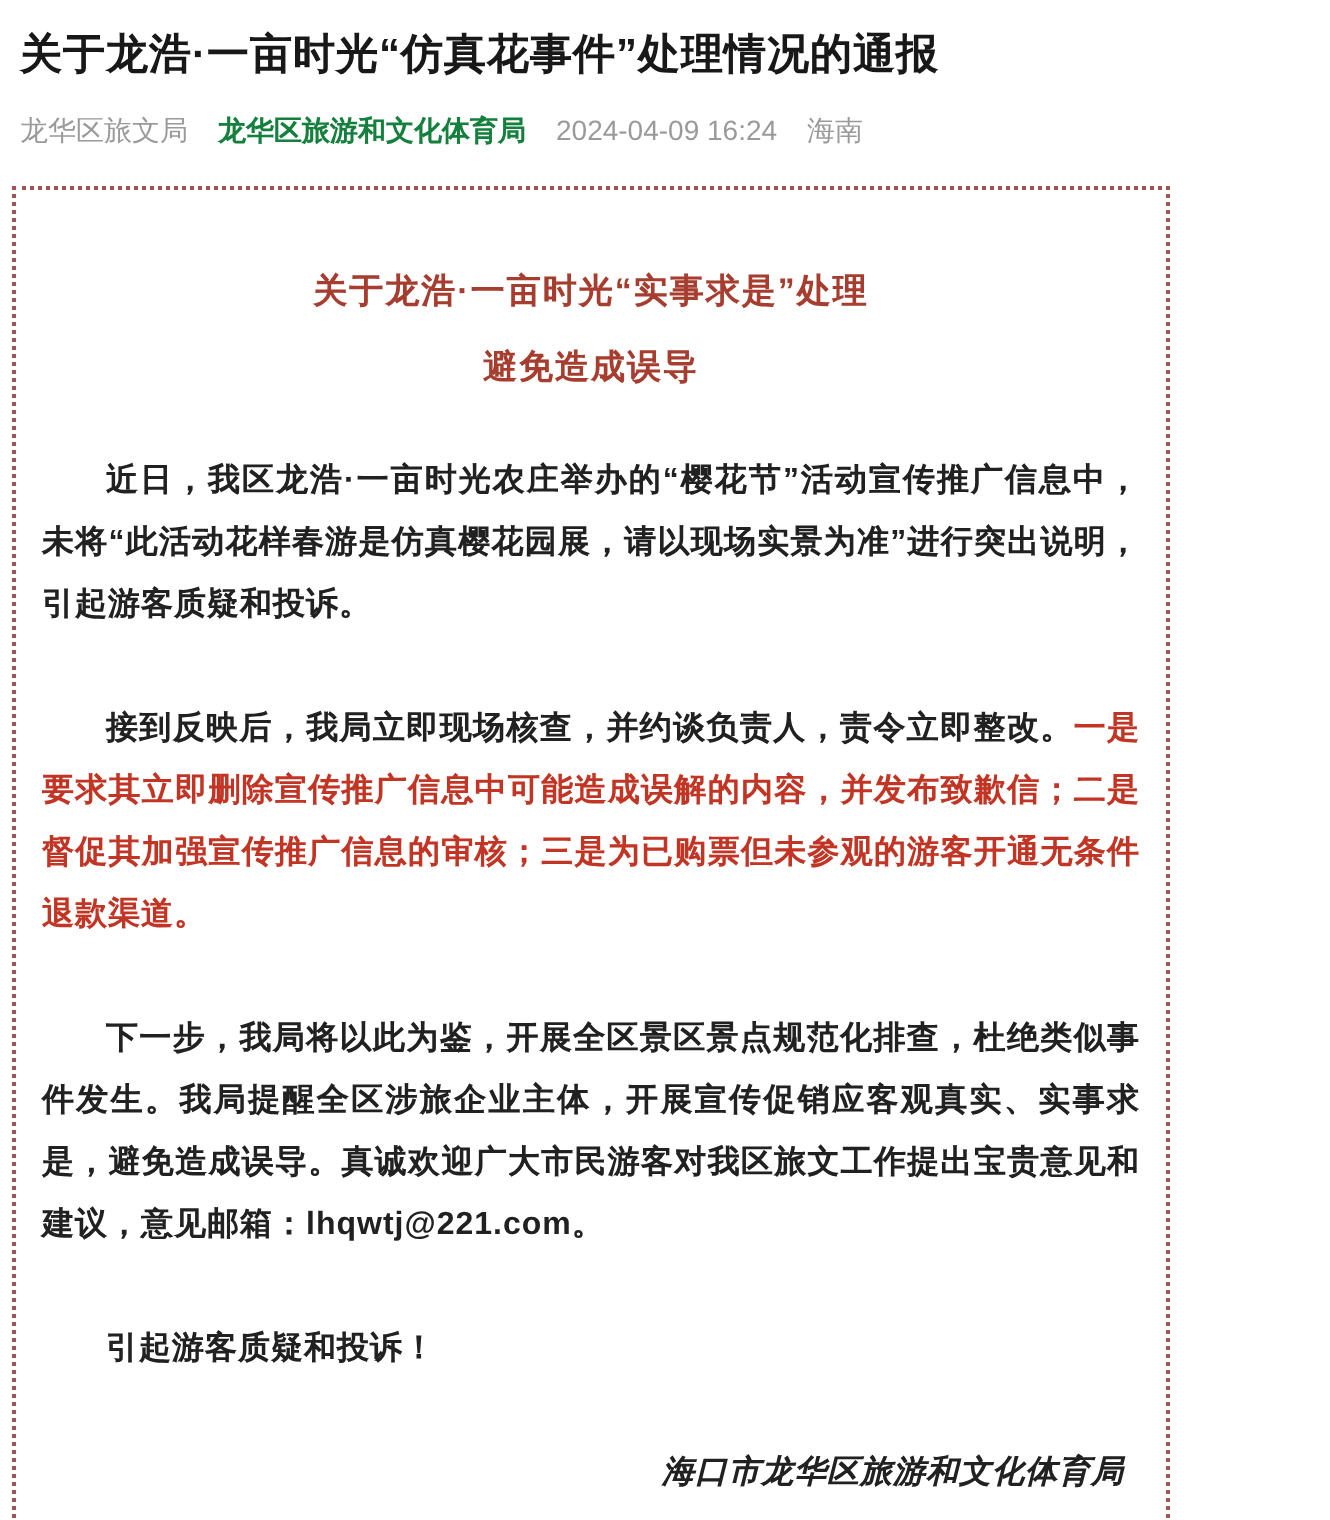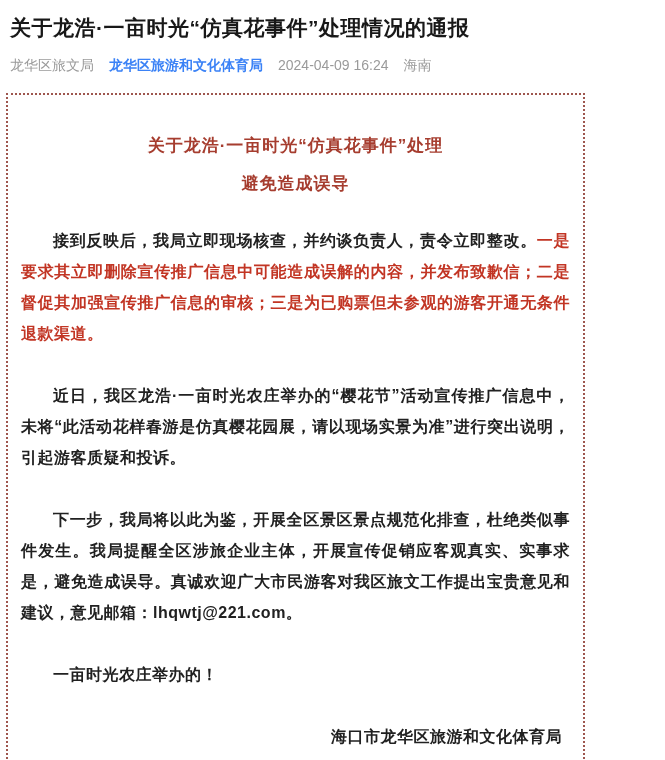--- a/index.html
+++ b/index.html
@@ -33,21 +33,21 @@
     display: flex;
     align-items: center;
     gap: 15px;
     padding: 13px 10px 0 10px;
     font-size: 14px;
     line-height: 18px;
     white-space: nowrap;
   }
   .meta-gray { color: #9a9a9a; }
   .meta-link {
-    color: #3b82f6;
+    color: #15803d;
     font-weight: 700;
     text-decoration: none;
     cursor: pointer;
   }
   
   .notice-box {
     margin: 19px 7px 0 6px;
     border: 2px dotted #9e564e;
     padding: 32px 13px 20px 13px;
     box-sizing: border-box;
@@ -74,20 +74,21 @@
   }
   .red-bold { color: #c23524; font-weight: 700; }
   .sign-line {
     font-size: 16px;
     line-height: 31px;
     font-weight: 600;
     color: #212121;
     text-align: right;
     margin: 24px 8px 0 0;
     letter-spacing: 0.5px;
+    font-style: italic;
   }
   .date-line {
     font-size: 16px;
     line-height: 31px;
     font-weight: 600;
     color: #212121;
     text-align: right;
     margin: 10px 8px 0 0;
     letter-spacing: 0.5px;
   }
@@ -102,31 +103,31 @@
   <div class="meta-row">
     <span class="meta-gray">龙华区旅文局</span>
     <a class="meta-link">龙华区旅游和文化体育局</a>
     <span class="meta-gray">2024-04-09 16:24</span>
     <span class="meta-gray">海南</span>
   </div>
 
   <div class="notice-box">
 
     <div class="notice-title">
-      <div>关于龙浩·一亩时光“仿真花事件”处理</div>
+      <div>关于龙浩·一亩时光“实事求是”处理</div>
       <div>避免造成误导</div>
     </div>
 
+    <p>近日，我区龙浩·一亩时光农庄举办的“樱花节”活动宣传推广信息中，未将“此活动花样春游是仿真樱花园展，请以现场实景为准”进行突出说明，引起游客质疑和投诉。</p>
+
     <p><span>接到反映后，我局立即现场核查，并约谈负责人，责令立即整改。</span><span class="red-bold">一是要求其立即删除宣传推广信息中可能造成误解的内容，并发布致歉信；二是督促其加强宣传推广信息的审核；三是为已购票但未参观的游客开通无条件退款渠道。</span></p>
-
-    <p>近日，我区龙浩·一亩时光农庄举办的“樱花节”活动宣传推广信息中，未将“此活动花样春游是仿真樱花园展，请以现场实景为准”进行突出说明，引起游客质疑和投诉。</p>
 
     <p>下一步，我局将以此为鉴，开展全区景区景点规范化排查，杜绝类似事件发生。我局提醒全区涉旅企业主体，开展宣传促销应客观真实、实事求是，避免造成误导。真诚欢迎广大市民游客对我区旅文工作提出宝贵意见和建议，意见邮箱：lhqwtj@221.com。</p>
 
-    <p>一亩时光农庄举办的！</p>
+    <p>引起游客质疑和投诉！</p>
 
     <div class="sign-line">海口市龙华区旅游和文化体育局</div>
 
     <div class="date-line">2024年4月9日</div>
 
   </div>
 
 </div>
 
 </body></html>

